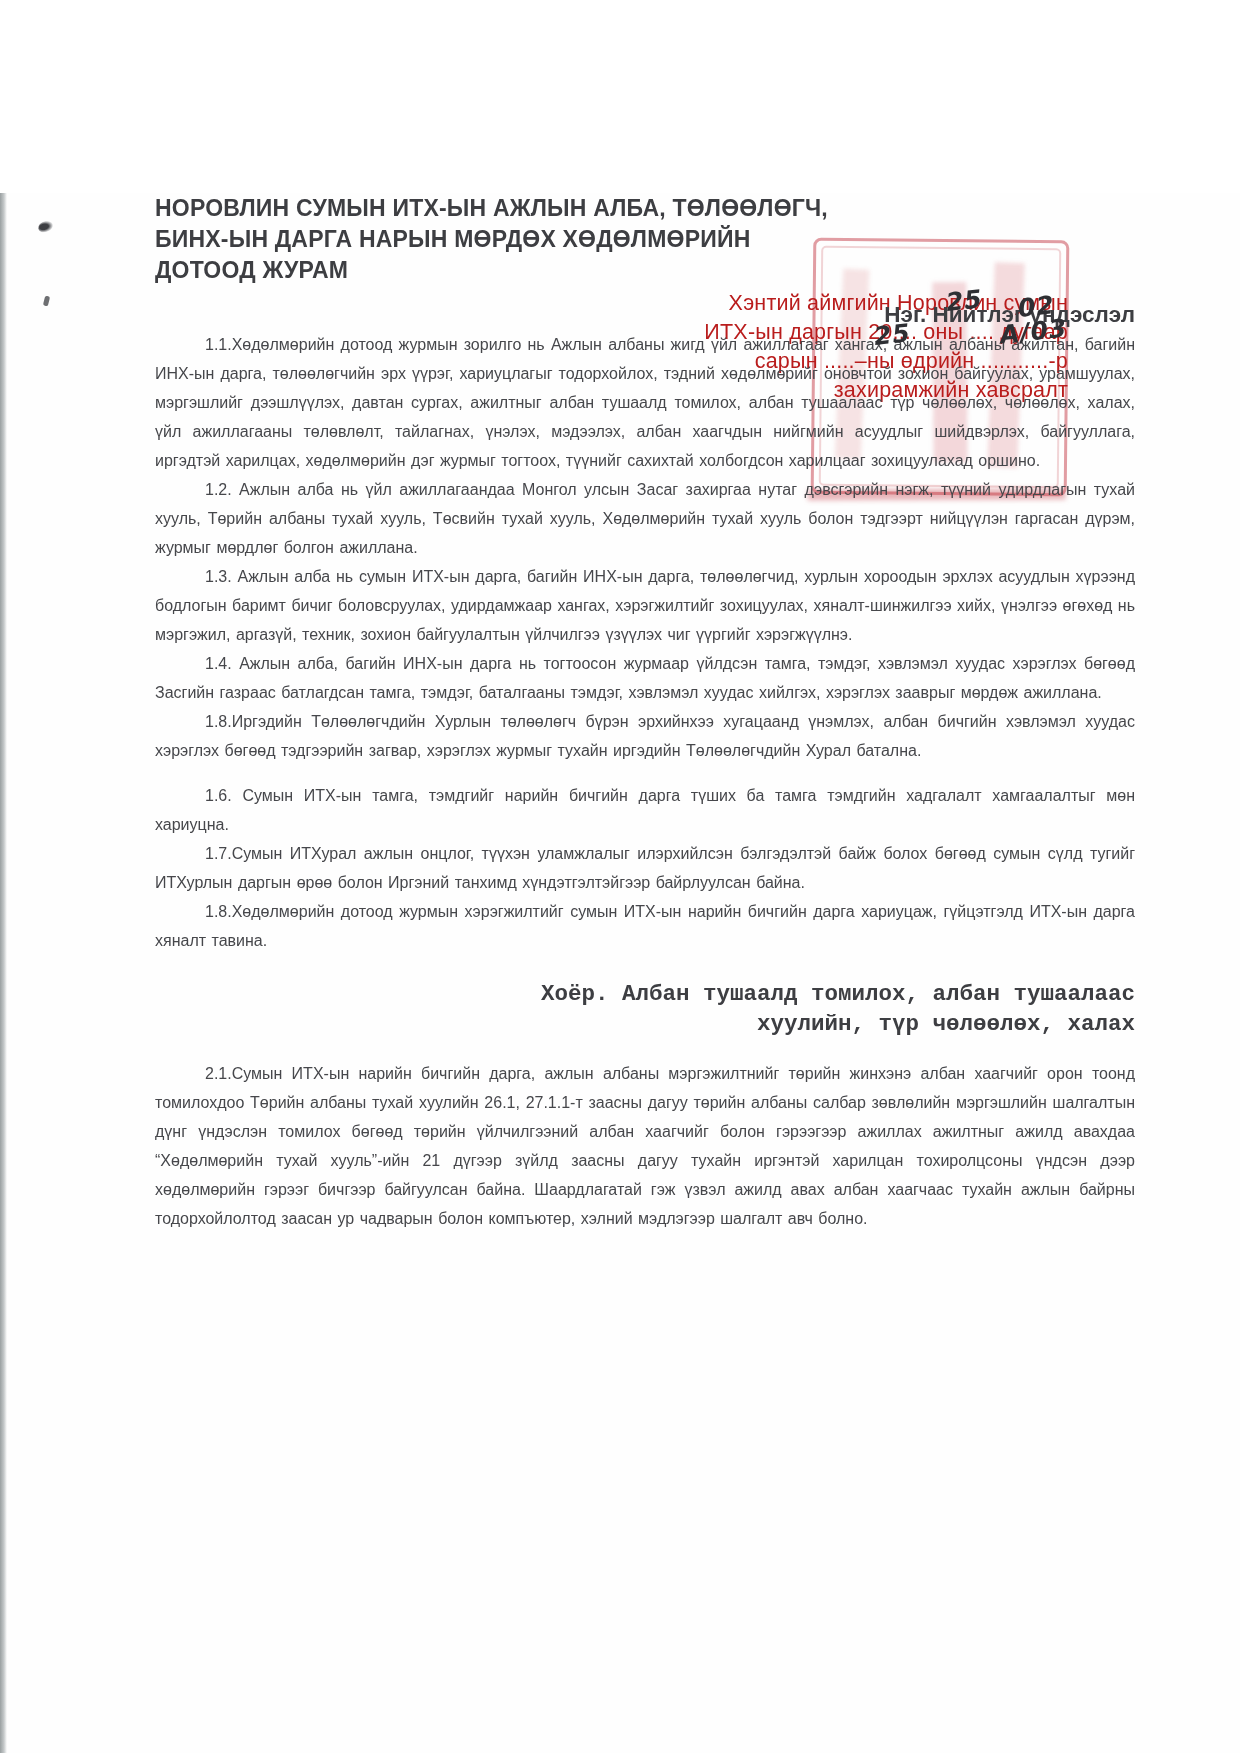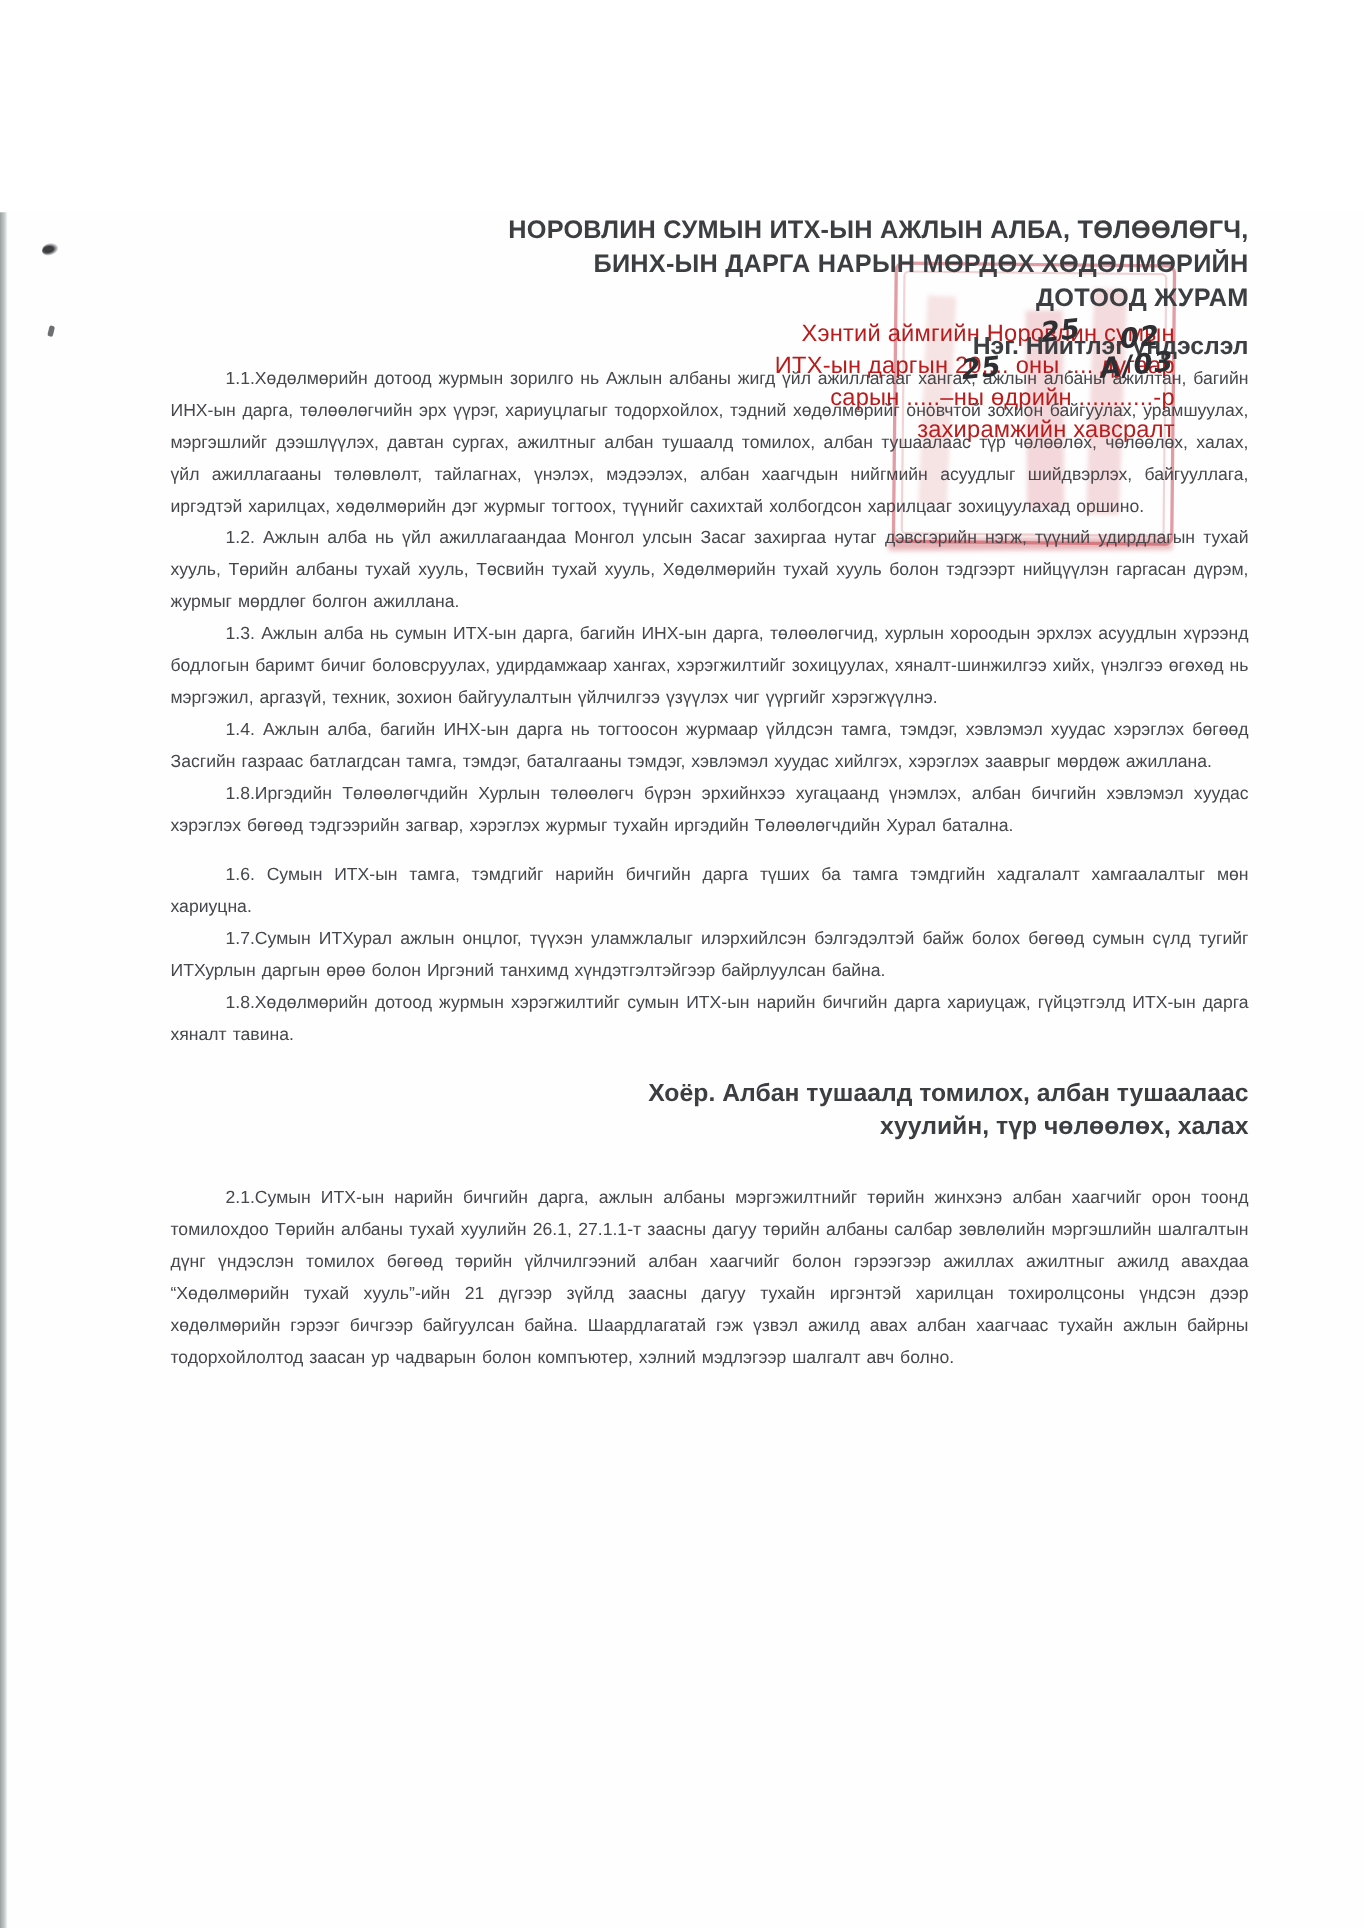--- a/index.html
+++ b/index.html
@@ -80,33 +80,33 @@
   .hw-day{left:874px;top:129px;}
   .hw-number{left:1000px;top:126px;}
 
   
   .flow{
     position:relative;z-index:2;
     margin:0 105px 0 155px; 
   }
   .doc-title{
     margin-top:193px;
-    text-align:right;
+    text-align:left;
     font-weight:bold;
     font-size:23px;line-height:31px;
     color:#3d3e42;
     letter-spacing:.2px;
   }
   .section-heading{
     text-align:right;font-weight:bold;
     font-size:22.5px;line-height:30px;
     color:#3d3e42;
   }
   .h1-spacer{margin-top:14px;}
-  .h2-spacer{margin-top:24px;margin-bottom:36px;}
+  .h2-spacer{margin-top:24px;margin-bottom:20px;font-family:Liberation Mono, monospace;}
   p.body-par{
     margin:0;
     text-align:justify;
     font-size:16px;line-height:29px;
     color:#46474b;
     text-indent:50px;
     word-spacing:1px;
   }
   p.gap-before{margin-top:16px;}
 </style>

